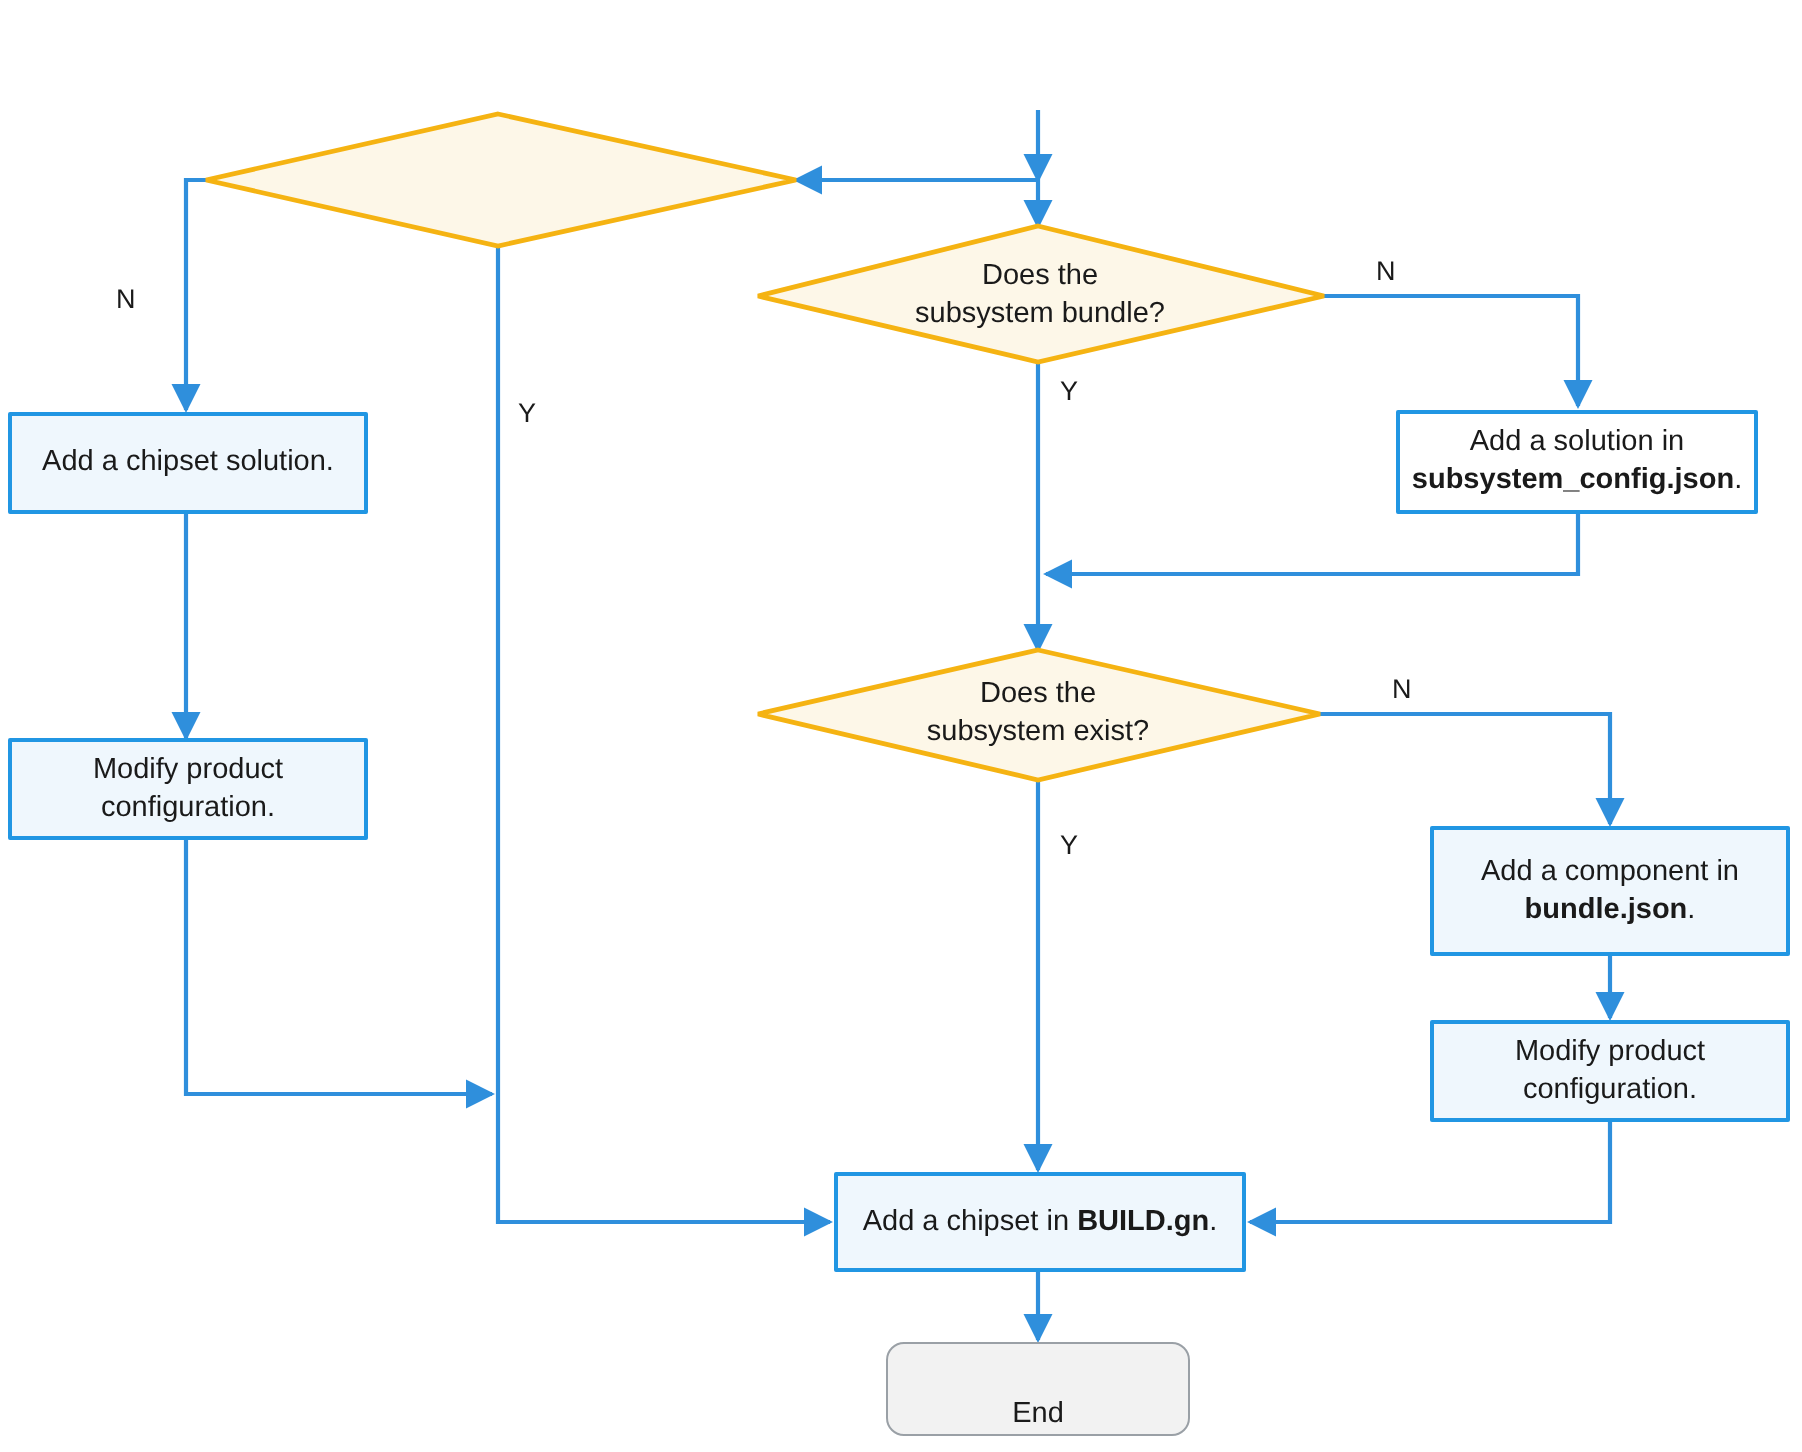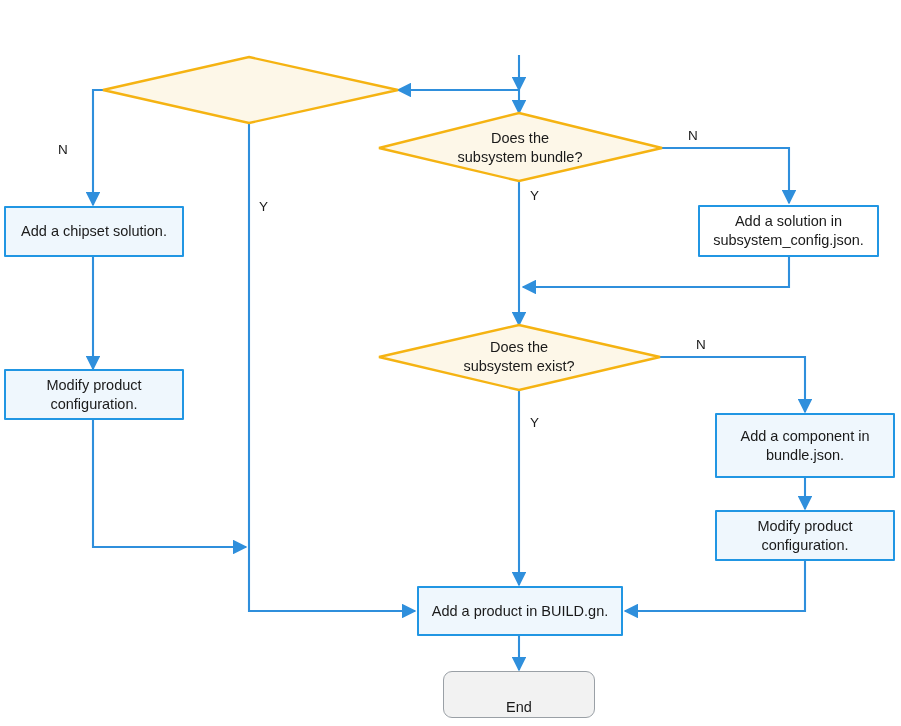--- a/index.html
+++ b/index.html
@@ -32,21 +32,21 @@
     box-sizing: border-box;
     display: flex;
     align-items: center;
     justify-content: center;
     text-align: center;
     color: #1a1a1a;
     font-size: 14.5px;
     line-height: 19px;
   }
   .node .txt { padding: 0 8px; }
-  .node b { font-weight: normal; }
+  .node b { font-weight: bold; }
 
   
   .terminal {
     background: #f2f2f2;
     border: 1.6px solid #9aa0a6;
     border-radius: 9px;
   }
 
   
   .process {
@@ -171,21 +171,21 @@
   </div>
 
   <div class="node process" style="left:715px; top:510px; width:180px; height:51px;">
     <span class="txt">
       <span>Modify product</span><br>
       <span>configuration.</span>
     </span>
   </div>
 
   <div class="node process" style="left:417px; top:586px; width:206px; height:50px;">
-    <span class="txt"><span>Add a product in </span><b>BUILD.gn</b><span>.</span></span>
+    <span class="txt"><span>Add a chipset in </span><b>BUILD.gn</b><span>.</span></span>
   </div>
 
   <div class="node terminal" style="left:443px; top:671px; width:152px; height:47px;align-items:flex-end;">
     <span class="txt">End</span>
   </div>
 
   <div class="edge-label" style="left:58px; top:143px;">N</div>
   <div class="edge-label" style="left:259px; top:200px;">Y</div>
   <div class="edge-label" style="left:688px; top:129px;">N</div>
   <div class="edge-label" style="left:530px; top:189px;">Y</div>

